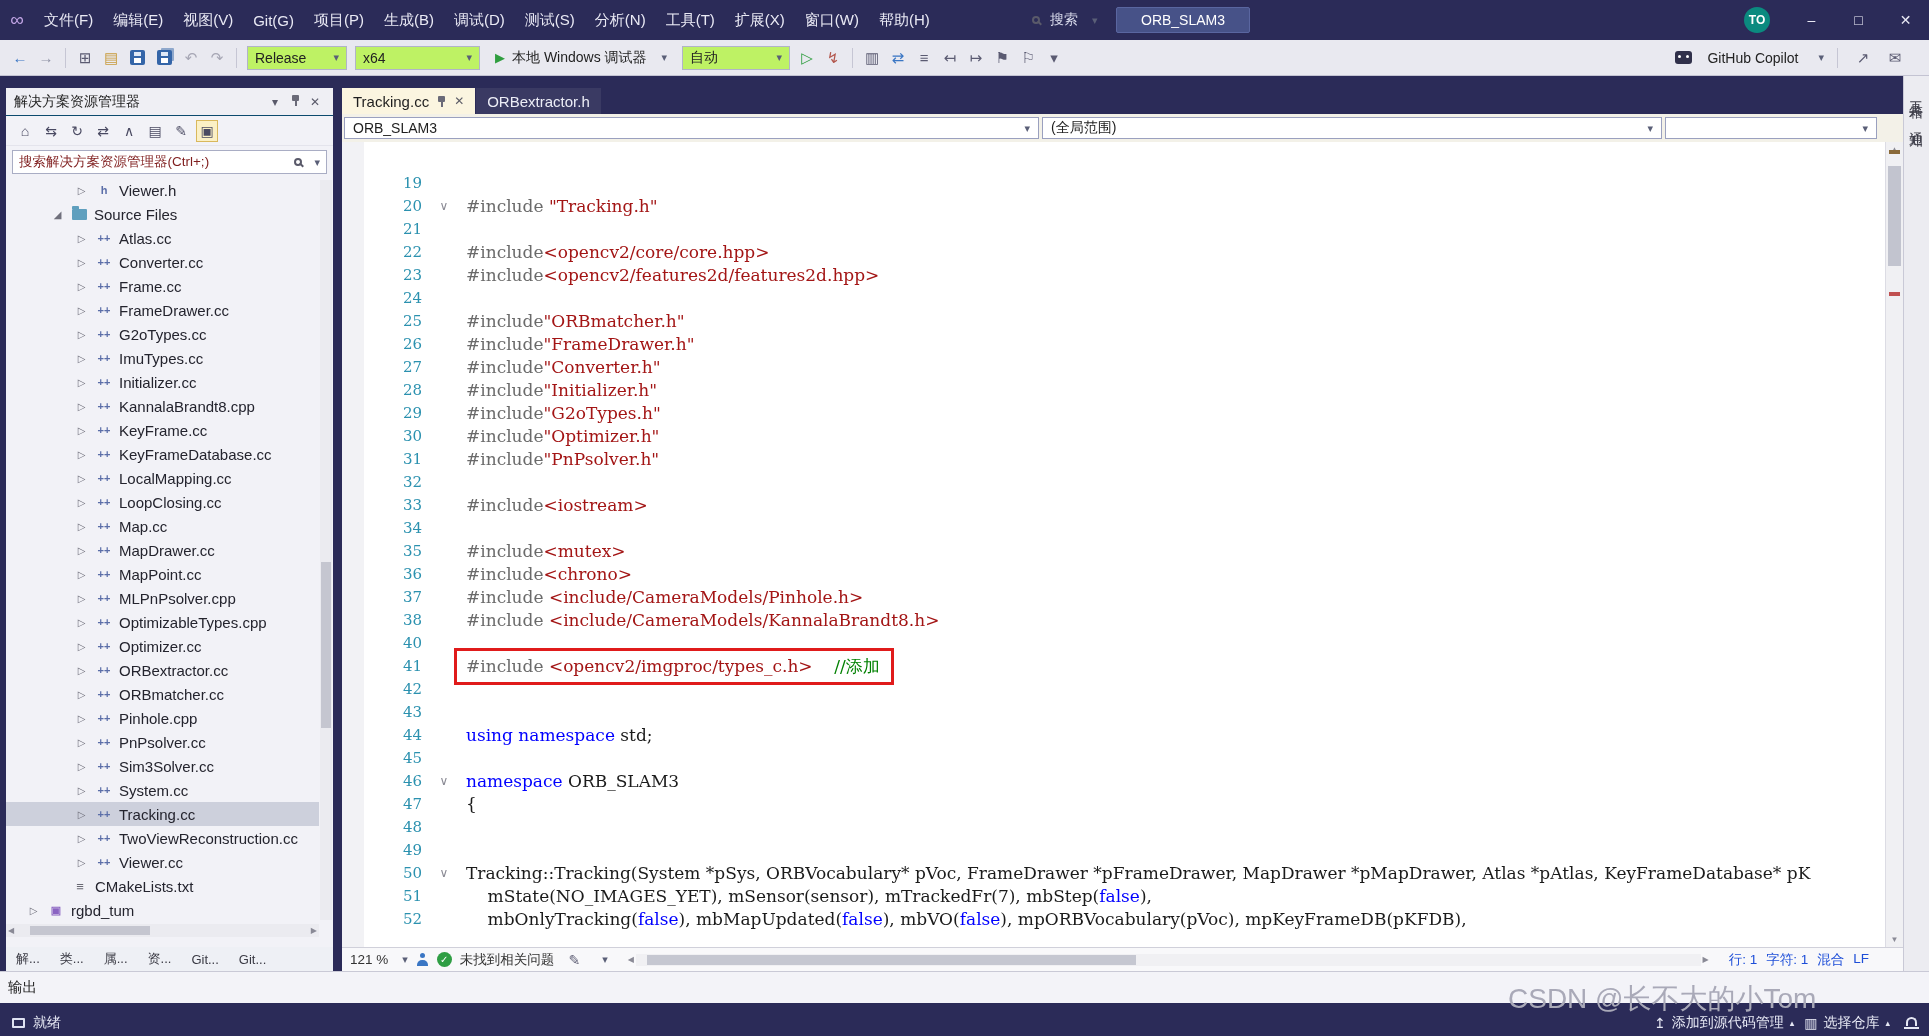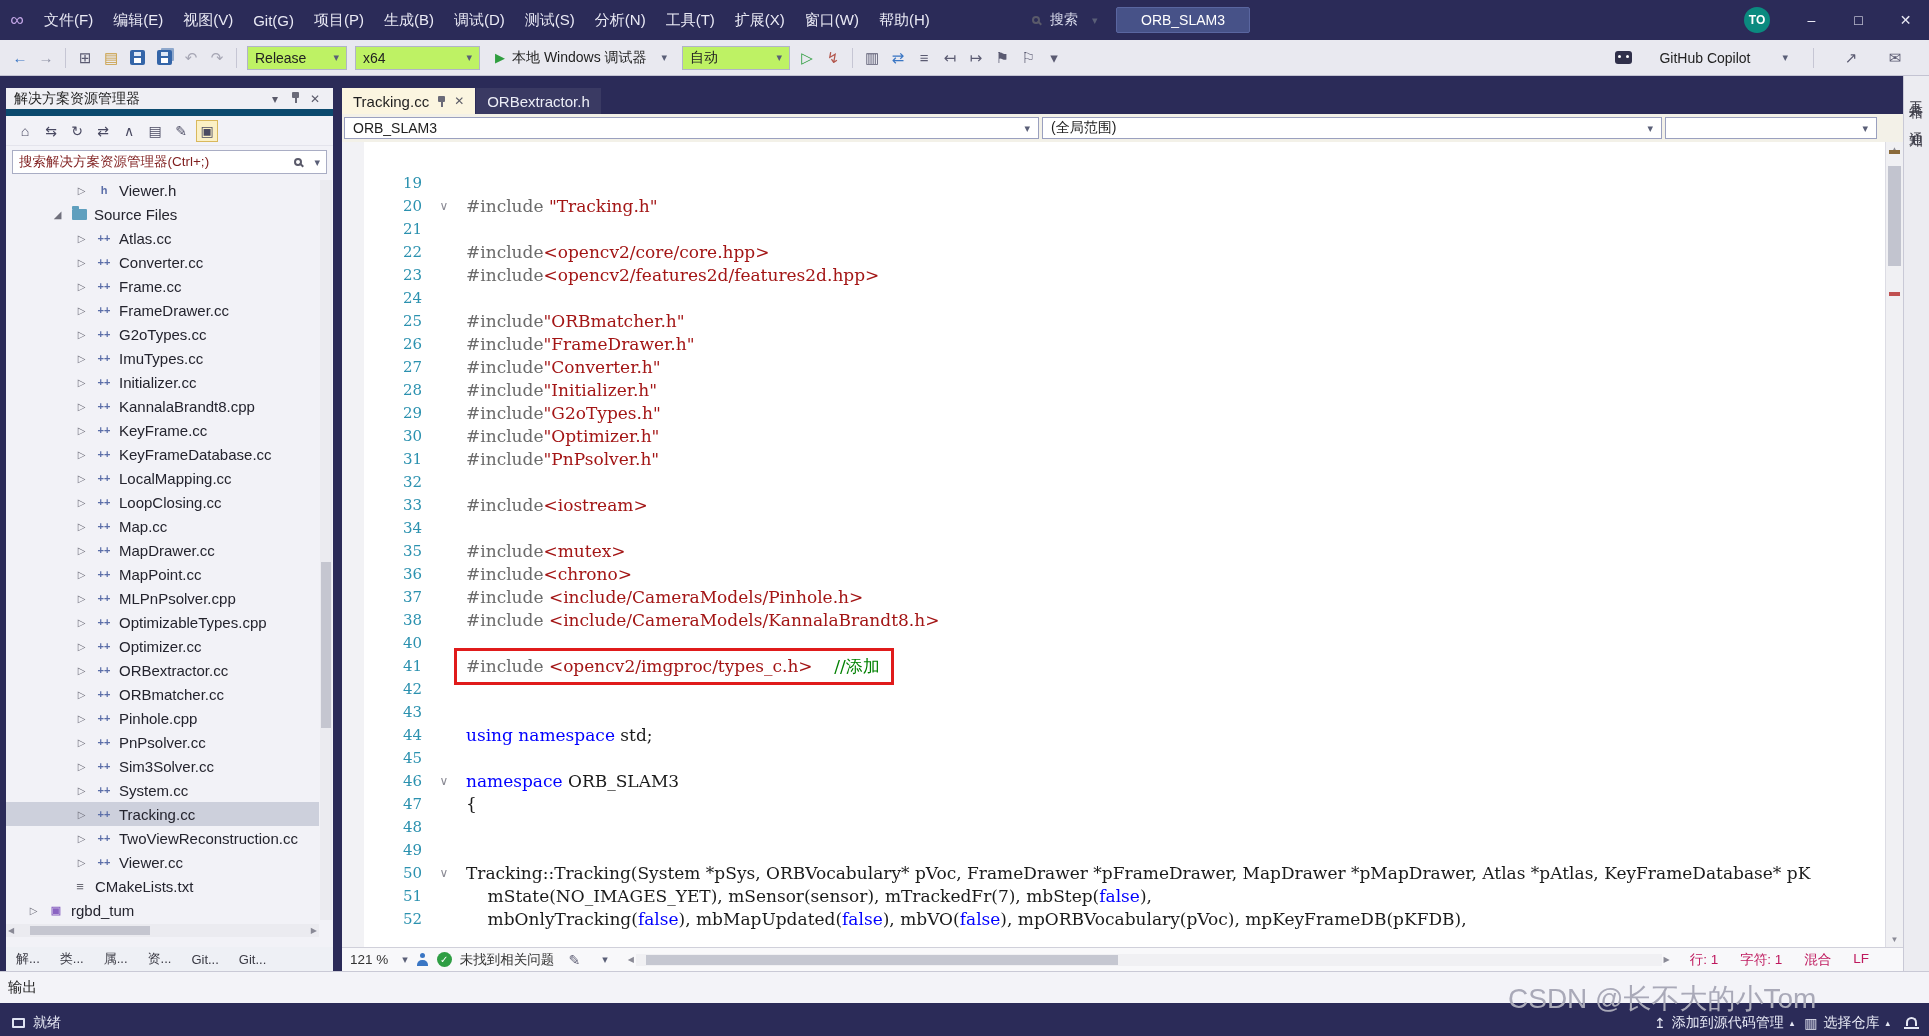--- a/index.html
+++ b/index.html
@@ -38,21 +38,21 @@
   .shp.floppy.all{box-shadow:3px -3px 0 -1px #8fa8cc}
   .robot{display:inline-block;width:17px;height:13px;background:#30304a;border-radius:3px;position:relative}
   .robot::before,.robot::after{content:"";position:absolute;top:4px;width:3px;height:3px;background:#fff;border-radius:50%}
   .robot::before{left:3px}.robot::after{right:3px}
 
   
   .workspace{position:absolute;left:0;top:76px;width:1929px;height:871px;background:#2b2b58}
 
   
   .solution-panel{position:absolute;left:6px;top:12px;width:327px;height:859px;background:#f2f2f7}
-  .sx-head{height:28px;background:#efeff4;border-bottom:7px solid #0c4a6e;display:flex;align-items:center;
+  .sx-head{height:28px;background:#efeff4;border-bottom:1px solid #0c4a6e;display:flex;align-items:center;
     padding:0 8px;font-size:14px;color:#1e1e1e}
   .sx-head .spacer{flex:1}
   .sx-head .hico{width:20px;text-align:center;color:#5a5a6a;font-size:12px}
   .sx-tools{height:30px;display:flex;align-items:center;gap:4px;padding:0 8px;border-bottom:1px solid #e4e4ec}
   .sx-ico{width:22px;height:22px;display:inline-flex;align-items:center;justify-content:center;font-size:14px;color:#4a4a62}
   .sx-ico.active{background:#fbf0c5;border:1px solid #d9b85c}
   .sx-search{height:24px;margin:4px 6px;background:#fff;border:1px solid #a9adc4;display:flex;align-items:center;
     padding:0 6px;font-size:13.5px}
   .sx-ph{color:#7f1d1d;flex:1;white-space:nowrap;overflow:hidden}
   .tree{position:absolute;left:0;top:90px;width:313px;height:744px;overflow:hidden;font-size:15px;color:#24242e}
@@ -112,21 +112,21 @@
   .zoom{display:flex;align-items:center;gap:6px}
   .person{display:inline-block;width:13px;height:13px;position:relative}
   .person::before{content:"";position:absolute;top:0;left:4px;width:5px;height:5px;border-radius:50%;background:#3a76c4}
   .person::after{content:"";position:absolute;bottom:0;left:1px;width:11px;height:6px;border-radius:5px 5px 0 0;background:#3a76c4}
   .chk{width:15px;height:15px;border-radius:50%;background:#2f9e44;color:#fff;font-size:10px;
     display:inline-flex;align-items:center;justify-content:center}
   .pen{font-size:14px}
   .hscroll{flex:1;display:flex;align-items:center;height:14px;margin:0 10px}
   .htrack{flex:1;height:12px;background:#f0f0f3;position:relative}
   .hthumb{position:absolute;left:1%;width:46%;top:1px;bottom:1px;background:#c5c7d1}
-  .edinfo{display:flex;gap:22px;padding-right:26px;color:#be185d}
+  .edinfo{display:flex;gap:9px;padding-right:26px;color:#1d4ed8}
 
   
   .output{position:absolute;left:0;top:971px;width:1929px;height:32px;background:#f3f3f8;
     border-top:1px solid #c9c9d6;font-size:14.5px;color:#1e1e1e;padding:6px 8px}
 
   
   .statusbar{position:absolute;left:0;top:1009px;width:1929px;height:27px;background:#2b2b58;color:#e6e8f4;
     font-size:14px;display:flex;align-items:center;padding:0 12px;gap:8px}
   .sb-right{margin-left:auto;display:flex;align-items:center;gap:10px}
   .sb-item{display:flex;align-items:center;gap:6px}
@@ -211,21 +211,21 @@
       <div class="tb-sep"></div>
       <span class="tb-ico" style="color: rgb(91, 91, 114);">▥</span>
       <span class="tb-ico" style="color: rgb(58, 118, 196);">⇄</span>
       <span class="tb-ico" style="color: rgb(91, 91, 114);">≡</span>
       <span class="tb-ico" style="color: rgb(91, 91, 114);">↤</span>
       <span class="tb-ico" style="color: rgb(91, 91, 114);">↦</span>
       <span class="tb-ico" style="color: rgb(91, 91, 114);">⚑</span>
       <span class="tb-ico" style="color: rgb(91, 91, 114);">⚐</span>
       <span class="tb-ico" style="color: rgb(91, 91, 114);">▾</span>
     </span>
-  <div class="tb-rightcluster" style="gap:20px;padding-right:14px">
+  <div class="tb-rightcluster" style="gap:8px;padding-right:14px">
     <span class="robot"></span>
     <span class="copilot-label">GitHub Copilot</span>
     <span class="cmb-caret">▾</span>
     <div class="tb-sep"></div>
     <span class="tb-ico">↗</span>
     <span class="tb-ico">✉</span>
   </div>
 </div>
 
 <div class="workspace">

